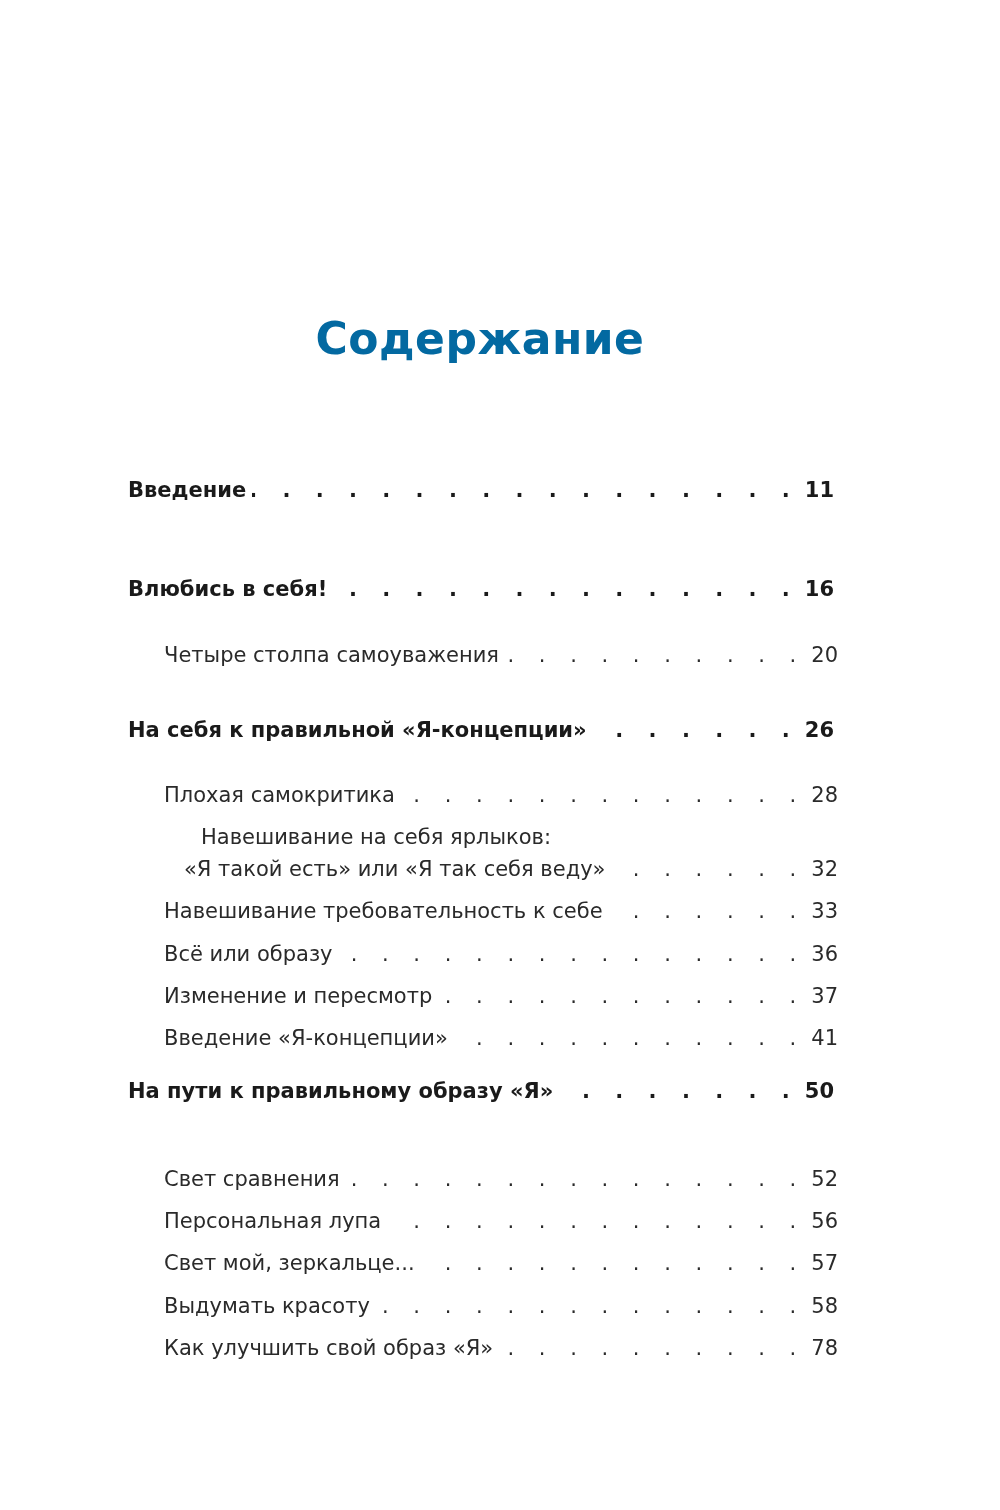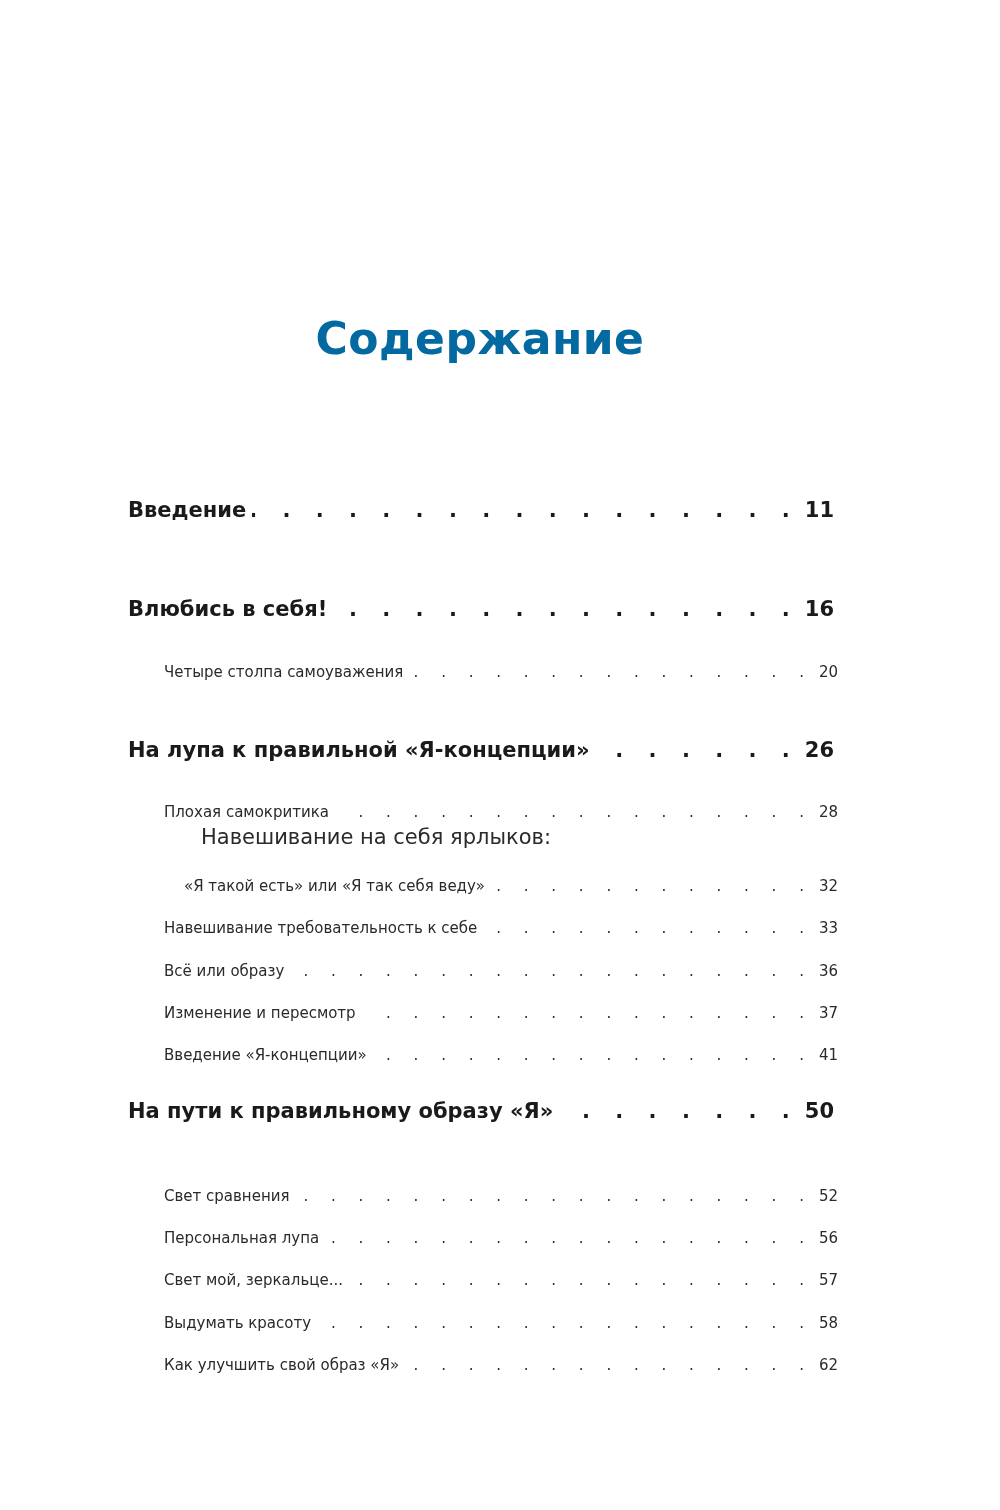--- a/index.html
+++ b/index.html
@@ -20,29 +20,28 @@
       letter-spacing: 0.5px;
       color: #0369a1;
     }
     .toc { position: absolute; left: 0; top: 0; width: 1000px; }
     .row {
       position: absolute;
       display: flex;
       align-items: baseline;
       white-space: nowrap;
       overflow: hidden;
-      margin-top: 20px;
     }
     .row.main {
       left: 128px; width: 706px;
       font-size: 21px; font-weight: bold; color: #1a1a1a;
     }
     .row.sub {
       left: 164px; width: 674px;
-      font-size: 15px; font-weight: normal; color: #2a2a2a;
+      font-size: 21px; font-weight: normal; color: #2a2a2a;
     }
     .row.sub.cont { left: 184px; width: 654px; }
     .label { flex: 0 0 auto; }
     .leader {
       flex: 1 1 auto;
       overflow: hidden;
       margin: 0 6px;
       letter-spacing: 9px;
       text-align: right;
       direction: rtl;
@@ -78,21 +77,21 @@
     <span class="page">16</span>
   </div>
 
   <div class="row sub" style="top:643px">
     <span class="label">Четыре столпа самоуважения</span>
     <span class="leader"></span>
     <span class="page">20</span>
   </div>
 
   <div class="row main" style="top:718px">
-    <span class="label">На лупа к правильной «Я-концепции»</span>
+    <span class="label">На себя к правильной «Я-концепции»</span>
     <span class="leader"></span>
     <span class="page">26</span>
   </div>
 
   <div class="row sub" style="top:783px">
     <span class="label">Плохая самокритика</span>
     <span class="leader"></span>
     <span class="page">28</span>
   </div>
 
@@ -153,16 +152,16 @@
 
   <div class="row sub" style="top:1294px">
     <span class="label">Выдумать красоту</span>
     <span class="leader"></span>
     <span class="page">58</span>
   </div>
 
   <div class="row sub" style="top:1336px">
     <span class="label">Как улучшить свой образ «Я»</span>
     <span class="leader"></span>
-    <span class="page">62</span>
+    <span class="page">78</span>
   </div>
 
 </div>
 
 </body></html>

